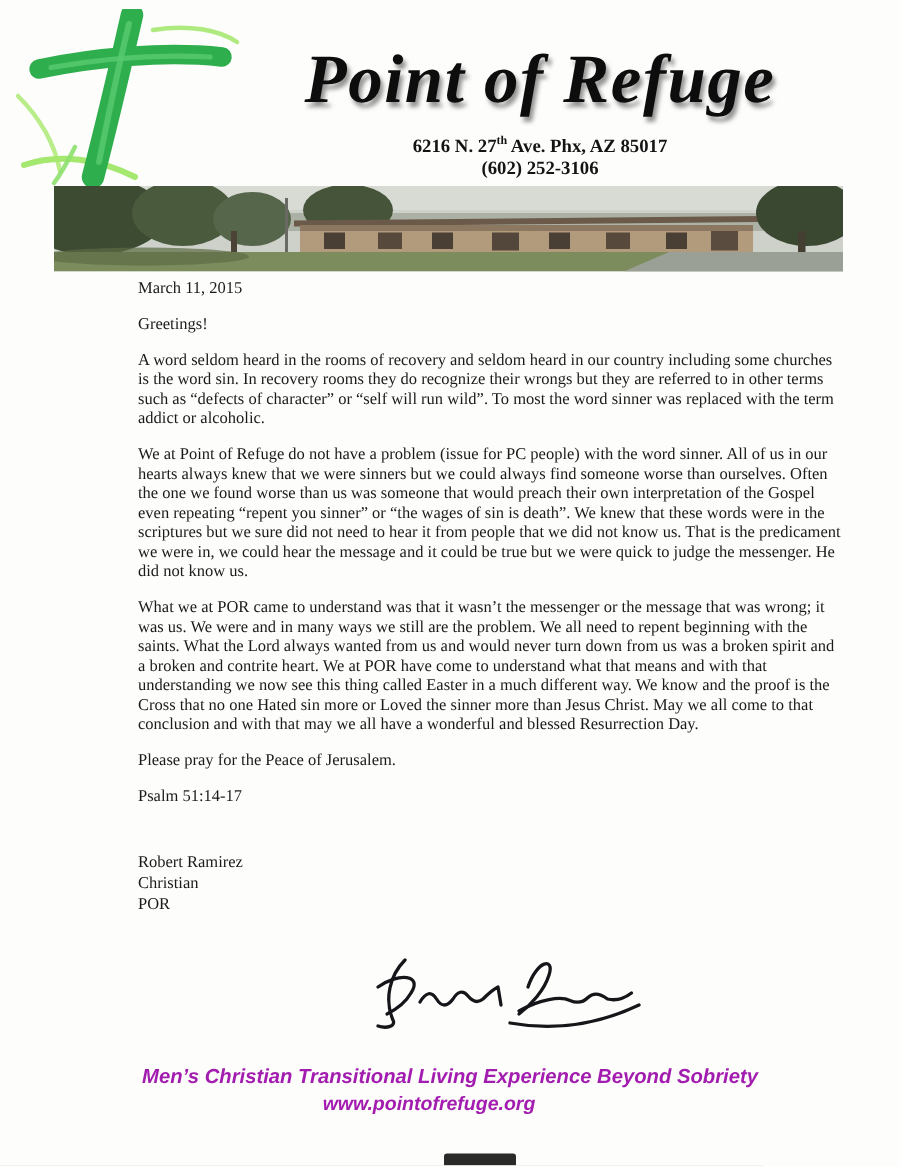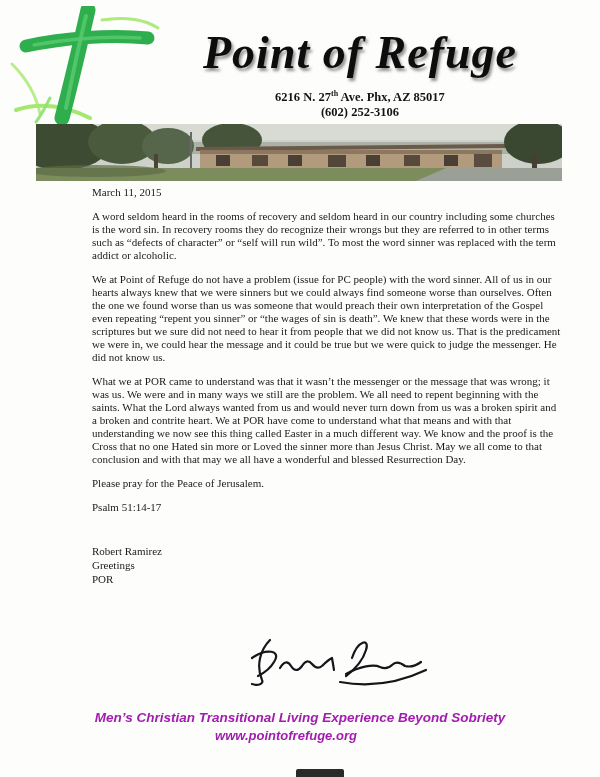--- a/index.html
+++ b/index.html
@@ -178,28 +178,29 @@
 
     <rect x="154" y="8" width="2" height="38" fill="#6a6a64"></rect>
 
     <rect x="0" y="44" width="526" height="13" fill="#7d8c5c"></rect>
     <polygon points="410,44 526,44 526,57 380,57" fill="#9aa096"></polygon>
     <ellipse cx="60" cy="47" rx="70" ry="6" fill="#5d6b44" opacity="0.7"></ellipse>
   </svg>
 
   <div class="letter-body">
     <p class="date">March 11, 2015</p>
+    <p>Greetings!</p>
     <p>A word seldom heard in the rooms of recovery and seldom heard in our country including some churches is the word sin.  In recovery rooms they do recognize their wrongs but they are referred to in other terms such as “defects of character” or “self will run wild”.  To most the word sinner was replaced with the term addict or alcoholic.</p>
     <p>We at Point of Refuge do not have a problem (issue for PC people) with the word sinner.  All of us in our hearts always knew that we were sinners but we could always find someone worse than ourselves.  Often the one we found worse than us was someone that would preach their own interpretation of the Gospel even repeating “repent you sinner” or “the wages of sin is death”.  We knew that these words were in the scriptures but we sure did not need to hear it from people that we did not know us.  That is the predicament we were in, we could hear the message and it could be true but we were quick to judge the messenger.  He did not know us.</p>
     <p>What we at POR came to understand was that it wasn’t the messenger or the message that was wrong; it was us.  We were and in many ways we still are the problem.  We all need to repent beginning with the saints.  What the Lord always wanted from us and would never turn down from us was a broken spirit and a broken and contrite heart.  We at POR have come to understand what that means and with that understanding we now see this thing called Easter in a much different way.  We know and the proof is the Cross that no one Hated sin more or Loved the sinner more than Jesus Christ.  May we all come to that conclusion and with that may we all have a wonderful and blessed Resurrection Day.</p>
     <p>Please pray for the Peace of Jerusalem.</p>
     <p>Psalm 51:14-17</p>
     <div class="signer-block">
       <div>Robert Ramirez</div>
-      <div>Greetings</div>
+      <div>Christian</div>
       <div>POR</div>
     </div>
   </div>
 
   <svg class="signature-svg" viewBox="0 0 210 58" aria-hidden="true">
     <g stroke="#15151a" stroke-width="2.2" fill="none" stroke-linecap="round" stroke-linejoin="round">
       <path d="M42 8 C32 18 28 34 34 48 C36 52 30 54 24 52"></path>
       <path d="M24 26 C38 16 54 18 46 30 C42 37 34 42 30 44"></path>
       <path d="M52 36 q6 -10 11 -2 t11 0 q5 -8 10 -2 t10 2 q6 -6 10 -8 l2 12"></path>
       <path d="M124 26 C130 8 142 6 138 18 C135 28 126 38 118 44"></path>

